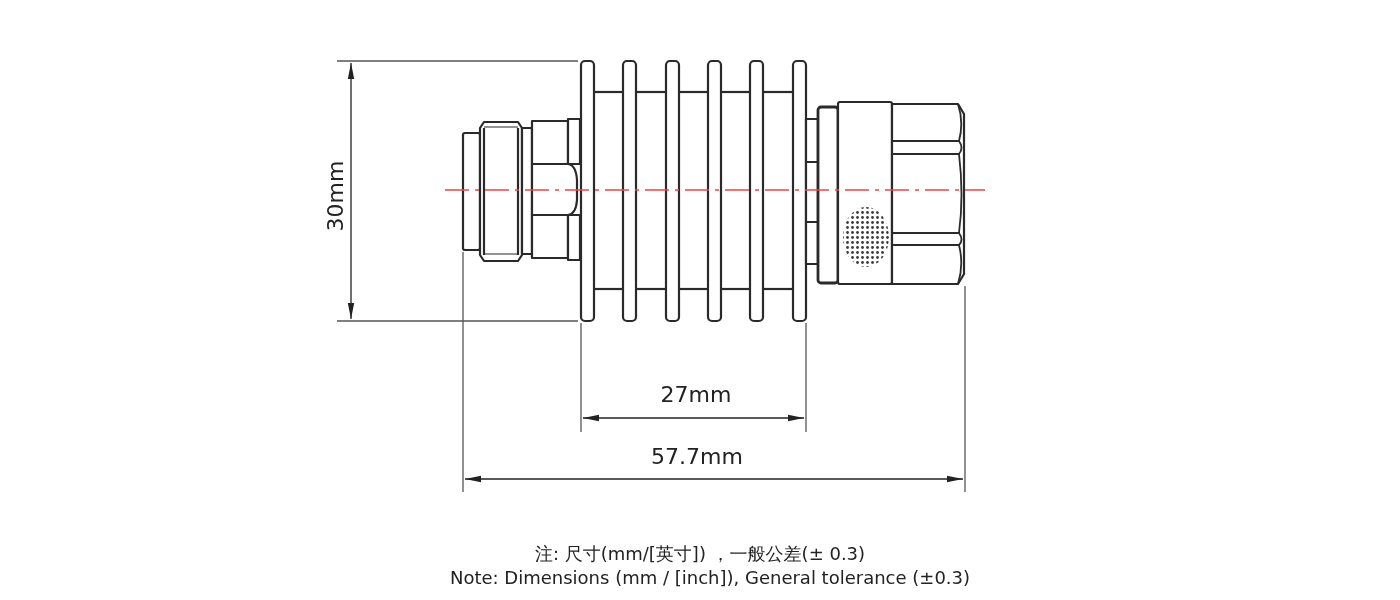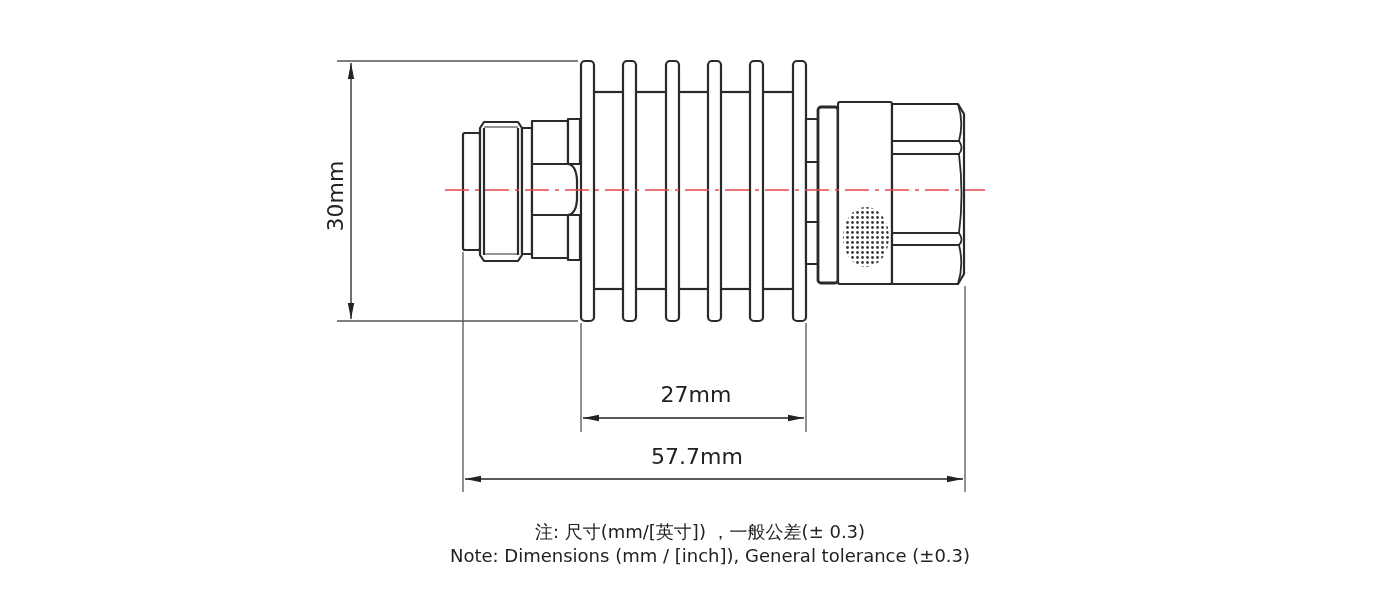--- a/index.html
+++ b/index.html
@@ -1,19 +1,19 @@
 <!DOCTYPE html>
 <html><head>
 <meta charset="utf-8">
 <style>
   html, body { margin: 0; padding: 0; background: #ffffff; }
   body { width: 1400px; height: 600px; position: relative; overflow: hidden; font-family: "DejaVu Sans", "Liberation Sans", sans-serif; }
   #drawing { position: absolute; left: 0; top: 0; }
   .dim-label { font-family: "DejaVu Sans", "Liberation Sans", sans-serif; font-size: 22px; fill: #222; }
-  .note { position: absolute; left: 0; width: 1400px; text-align: center; color: #222; font-size: 18px; font-family: "DejaVu Sans", "Liberation Sans", sans-serif; }
+  .note { position: absolute; left: 0; width: 1400px; text-align: center; color: #222; font-size: 18px; font-family: "DejaVu Sans", "Liberation Sans", sans-serif; margin-top: 22px; }
   .note-cn { top: 520px; }
   .note-en { top: 545px; padding-left: 10px; }
 </style>
 </head>
 <body>
 
 <svg id="drawing" width="1400" height="600" viewBox="0 0 1400 600" xmlns="http://www.w3.org/2000/svg">
   <defs>
     <marker id="arrow-end" viewBox="0 0 20 10" refX="20" refY="5" markerWidth="20" markerHeight="8" orient="auto" markerUnits="userSpaceOnUse">
       <path d="M0,1 L20,5 L0,9 Z" fill="#222"></path>

